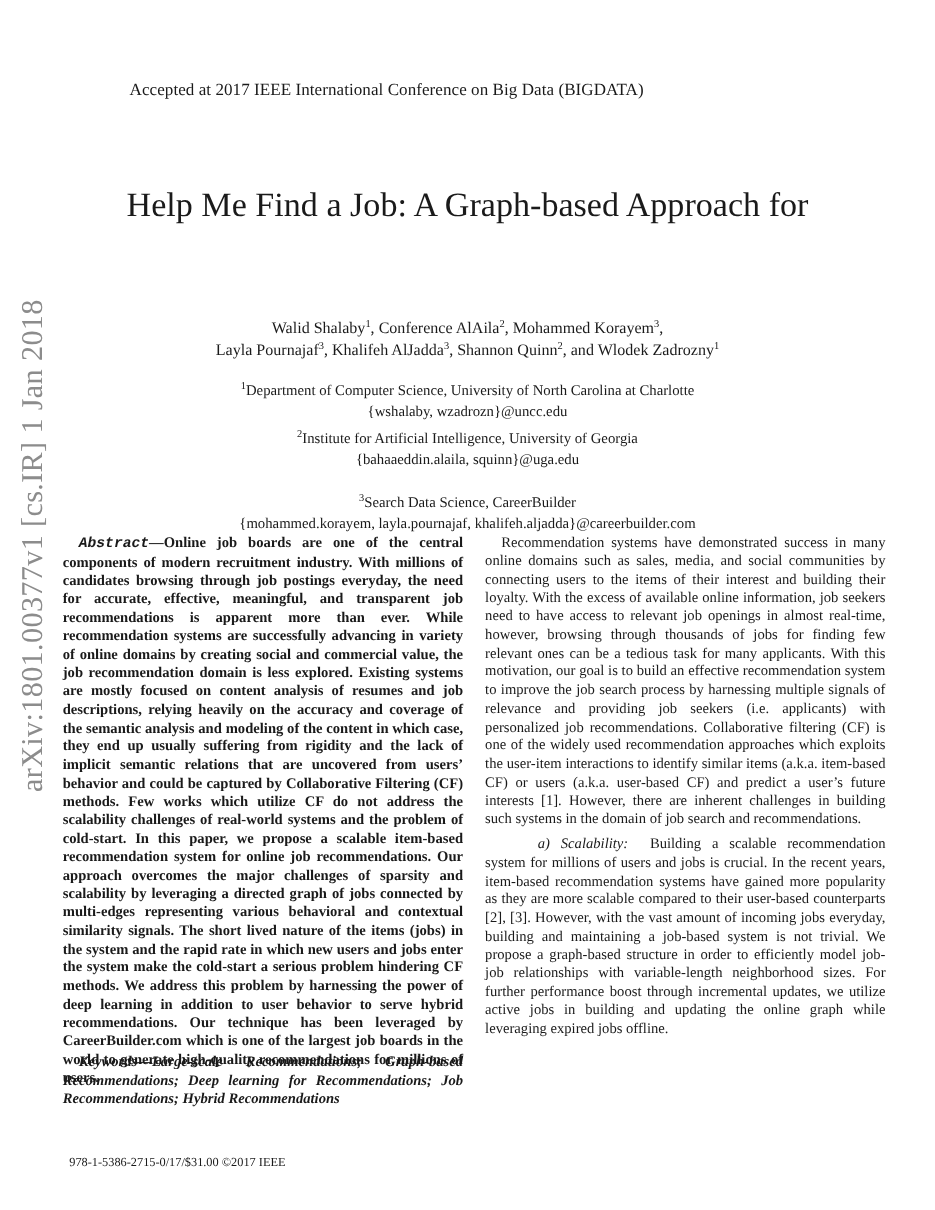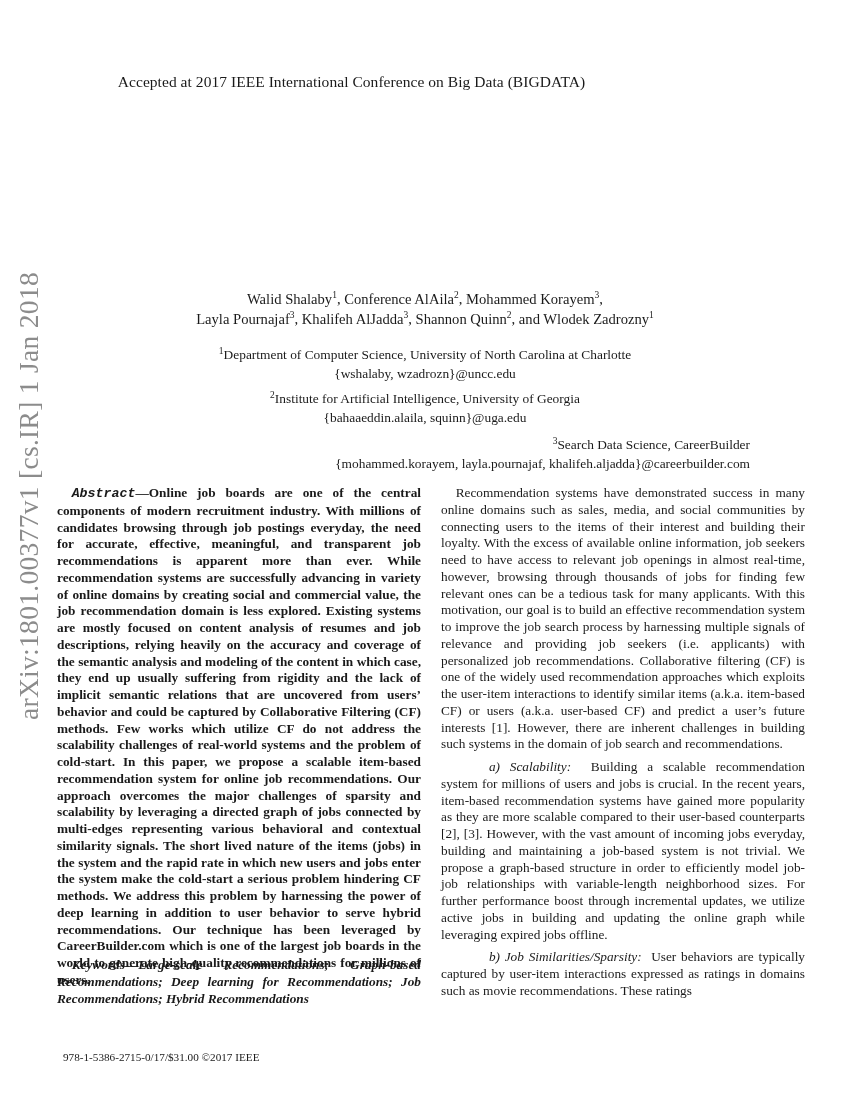--- a/index.html
+++ b/index.html
@@ -19,21 +19,21 @@
     position: absolute; top: 289px; left: 100px; width: 650px; text-align: center;
     font-size: 14.6px; line-height: 20px;
   }
   .authors sup, .affil sup { font-size: 9.5px; vertical-align: super; line-height: 0; }
   .affil {
     position: absolute; left: 100px; width: 650px; text-align: center;
     font-size: 13.4px; line-height: 18.5px;
   }
   .affil-1 { top: 346px; }
   .affil-2 { top: 390px; }
-  .affil-3 { top: 436px; text-align: right; }
+  .affil-3 { top: 448px; }
   .arxiv-stamp {
     position: absolute; left: 13px; top: 720px;
     transform-origin: 0 0; transform: rotate(-90deg);
     white-space: nowrap; font-size: 27.5px; color: #8c8c8c; letter-spacing: 0.3px;
   }
   .col {
     position: absolute; width: 364px; text-align: justify;
     font-size: 13.3px; line-height: 16.75px;
   }
   .col-left { left: 57px; top: 485px; }
@@ -55,21 +55,21 @@
   .para { margin: 0; text-indent: 1.1em; }
   .subpara { margin: 6px 0 0 0; text-indent: 3.6em; }
   .subpara .run-in { font-style: italic; }
 </style>
 </head>
 <body>
 
 <div class="header-note">Accepted at 2017 IEEE International Conference on Big Data (BIGDATA)</div>
 
 <h1 class="title">
-  <br>
+  <span>Help Me Find a Job: A Graph-based Approach for</span><br>
 </h1>
 
 <div class="authors">
   <span>Walid Shalaby</span><sup>1</sup><span>, </span>
   <span>Conference AlAila</span><sup>2</sup><span>, </span>
   <span>Mohammed Korayem</span><sup>3</sup><span>,</span><br>
   <span>Layla Pournajaf</span><sup>3</sup><span>, </span>
   <span>Khalifeh AlJadda</span><sup>3</sup><span>, </span>
   <span>Shannon Quinn</span><sup>2</sup><span>, and </span>
   <span>Wlodek Zadrozny</span><sup>1</sup>
@@ -94,14 +94,13 @@
   <p class="abstract"><span class="lead">Abstract</span><span>—Online job boards are one of the central components of modern recruitment industry. With millions of candidates browsing through job postings everyday, the need for accurate, effective, meaningful, and transparent job recommendations is apparent more than ever. While recommendation systems are successfully advancing in variety of online domains by creating social and commercial value, the job recommendation domain is less explored. Existing systems are mostly focused on content analysis of resumes and job descriptions, relying heavily on the accuracy and coverage of the semantic analysis and modeling of the content in which case, they end up usually suffering from rigidity and the lack of implicit semantic relations that are uncovered from users’ behavior and could be captured by Collaborative Filtering (CF) methods. Few works which utilize CF do not address the scalability challenges of real-world systems and the problem of cold-start. In this paper, we propose a scalable item-based recommendation system for online job recommendations. Our approach overcomes the major challenges of sparsity and scalability by leveraging a directed graph of jobs connected by multi-edges representing various behavioral and contextual similarity signals. The short lived nature of the items (jobs) in the system and the rapid rate in which new users and jobs enter the system make the cold-start a serious problem hindering CF methods. We address this problem by harnessing the power of deep learning in addition to user behavior to serve hybrid recommendations. Our technique has been leveraged by CareerBuilder.com which is one of the largest job boards in the world to generate high-quality recommendations for millions of users.</span></p>
 </div>
 
 <p class="keywords"><span>Keywords</span><span>—Large-scale Recommendations; Graph-based Recommendations; Deep learning for Recommendations; Job Recommendations; Hybrid Recommendations</span></p>
 
 <div class="copyright">978-1-5386-2715-0/17/$31.00  ©2017 IEEE</div>
 
 <div class="col col-right">
   <p class="para">Recommendation systems have demonstrated success in many online domains such as sales, media, and social communities by connecting users to the items of their interest and building their loyalty. With the excess of available online information, job seekers need to have access to relevant job openings in almost real-time, however, browsing through thousands of jobs for finding few relevant ones can be a tedious task for many applicants. With this motivation, our goal is to build an effective recommendation system to improve the job search process by harnessing multiple signals of relevance and providing job seekers (i.e. applicants) with personalized job recommendations. Collaborative filtering (CF) is one of the widely used recommendation approaches which exploits the user-item interactions to identify similar items (a.k.a. item-based CF) or users (a.k.a. user-based CF) and predict a user’s future interests [1]. However, there are inherent challenges in building such systems in the domain of job search and recommendations.</p>
   <p class="subpara"><span class="run-in">a) Scalability:</span>&nbsp; <span>Building a scalable recommendation system for millions of users and jobs is crucial. In the recent years, item-based recommendation systems have gained more popularity as they are more scalable compared to their user-based counterparts [2], [3]. However, with the vast amount of incoming jobs everyday, building and maintaining a job-based system is not trivial. We propose a graph-based structure in order to efficiently model job-job relationships with variable-length neighborhood sizes. For further performance boost through incremental updates, we utilize active jobs in building and updating the online graph while leveraging expired jobs offline.</span></p>
-  <p class="subpara"><span class="run-in">b) Job Similarities/Sparsity:</span>&nbsp; <span>User behaviors are typically captured by user-item interactions expressed as ratings in domains such as movie recommendations. These ratings</span></p>
 </div>
 
 </body></html>

